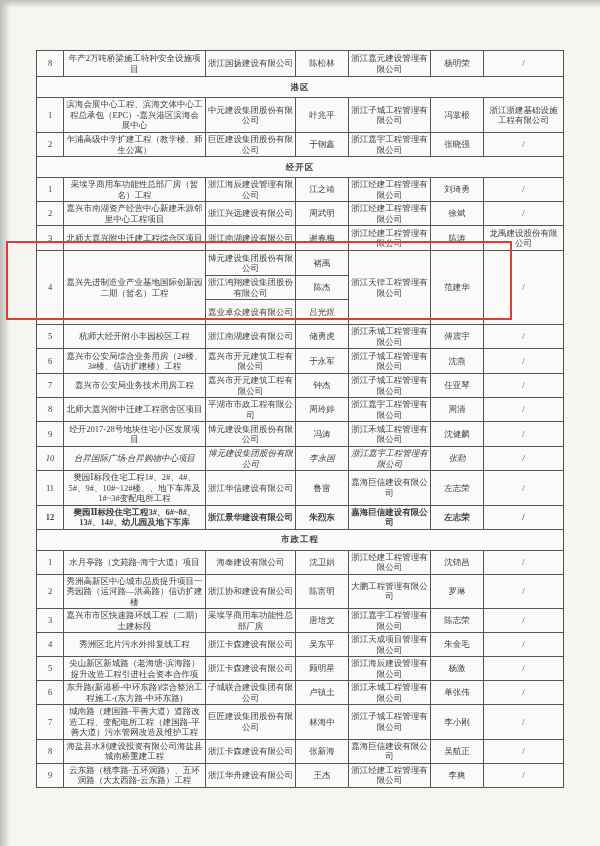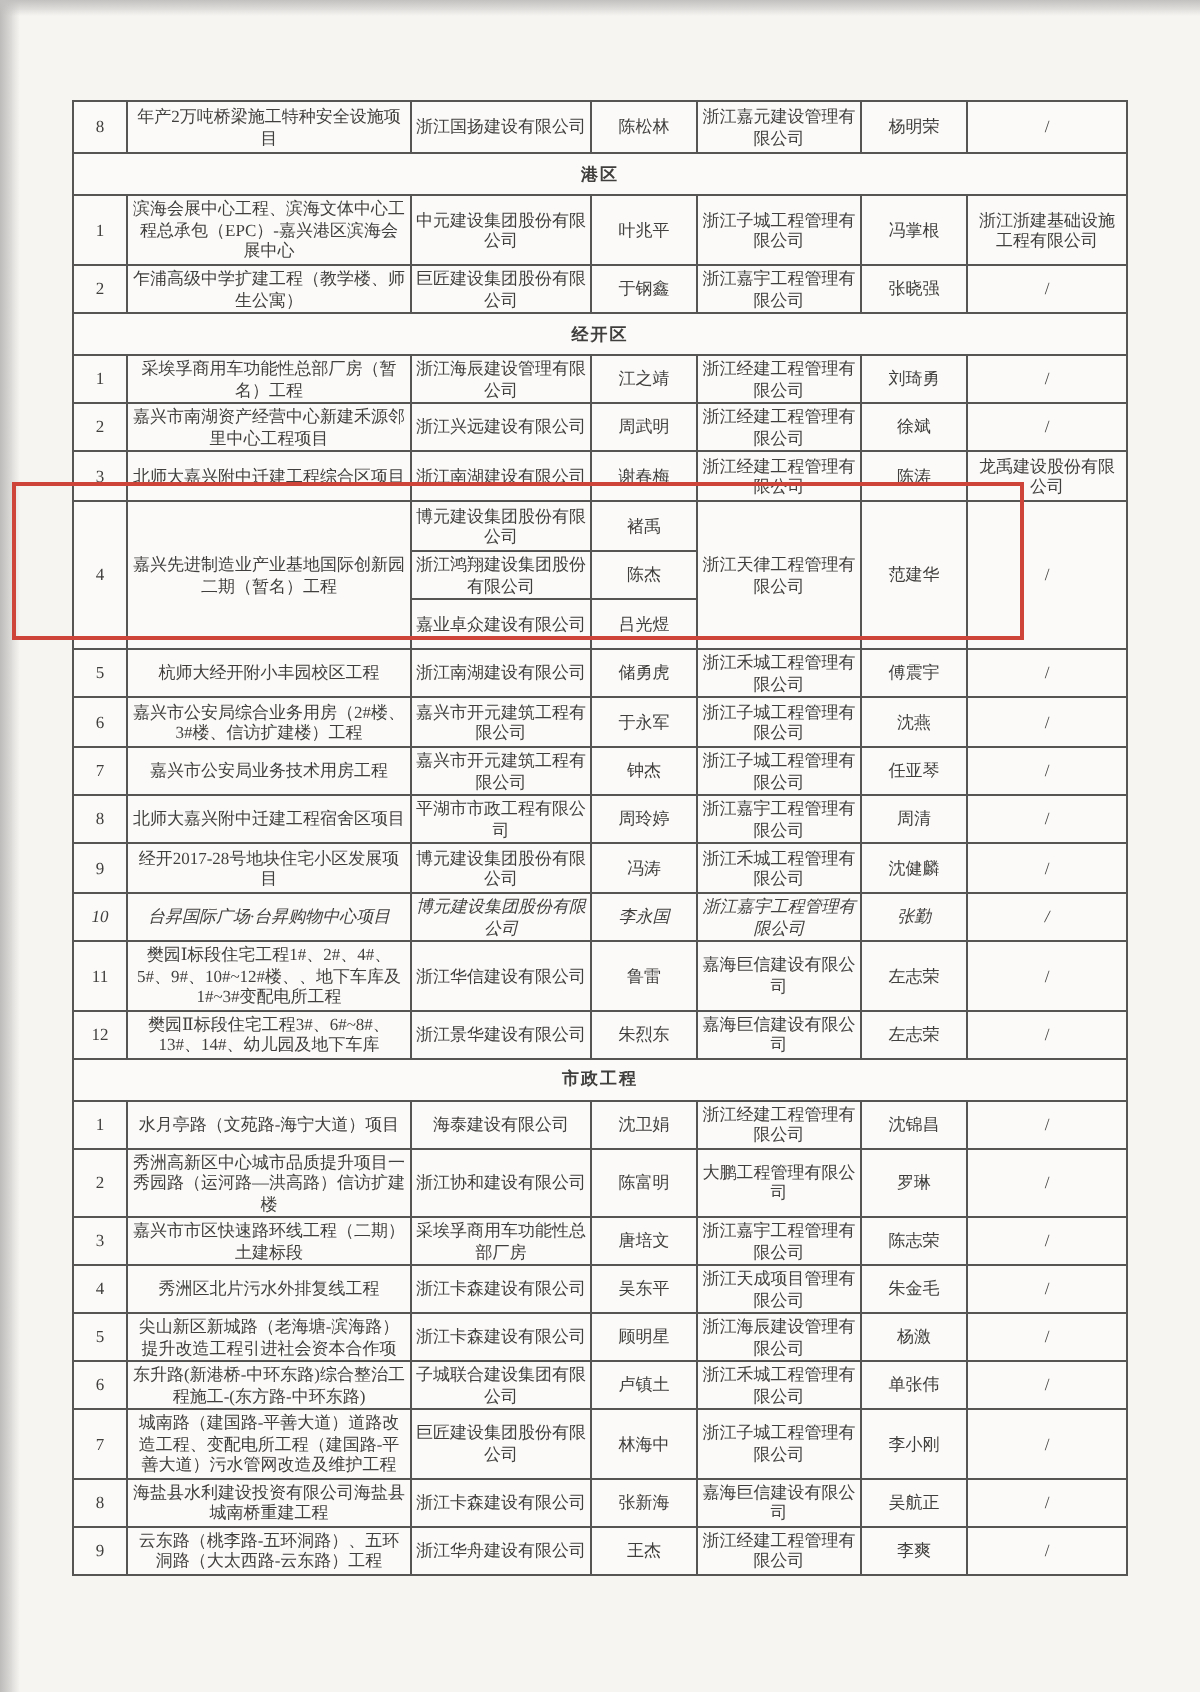--- a/index.html
+++ b/index.html
@@ -188,21 +188,21 @@
       </tr>
       <tr style="height: 34px;">
         <td>11</td>
         <td>樊园Ⅰ标段住宅工程1#、2#、4#、5#、9#、10#~12#楼、、地下车库及1#~3#变配电所工程</td>
         <td>浙江华信建设有限公司</td>
         <td>鲁雷</td>
         <td>嘉海巨信建设有限公司</td>
         <td>左志荣</td>
         <td>/</td>
       </tr>
-      <tr style="height: 24px;">
+      <tr style="height: 24px; font-weight: bold;">
         <td>12</td>
         <td>樊园Ⅱ标段住宅工程3#、6#~8#、13#、14#、幼儿园及地下车库</td>
         <td>浙江景华建设有限公司</td>
         <td>朱烈东</td>
         <td>嘉海巨信建设有限公司</td>
         <td>左志荣</td>
         <td>/</td>
       </tr>
       <tr style="height: 18px;">
         <td colspan="7" class="section-cell">市政工程</td>

